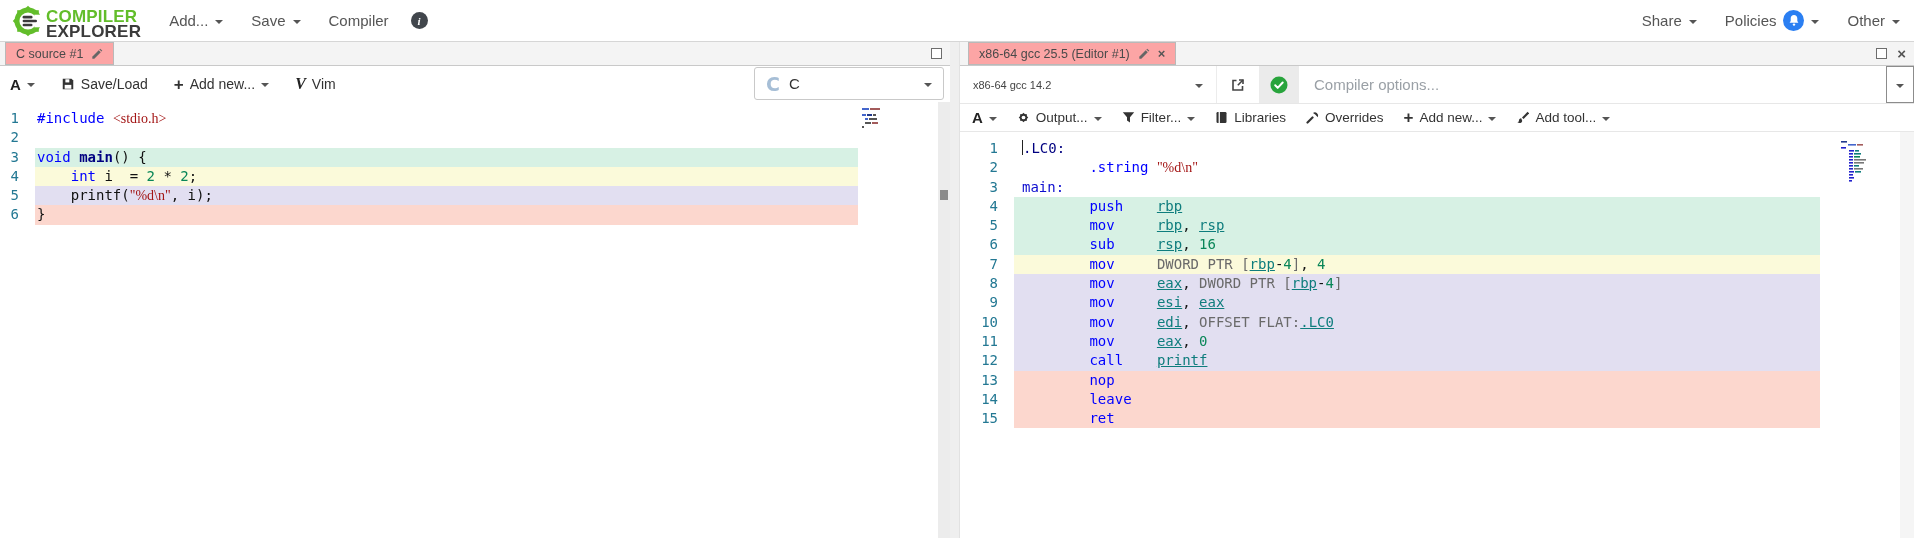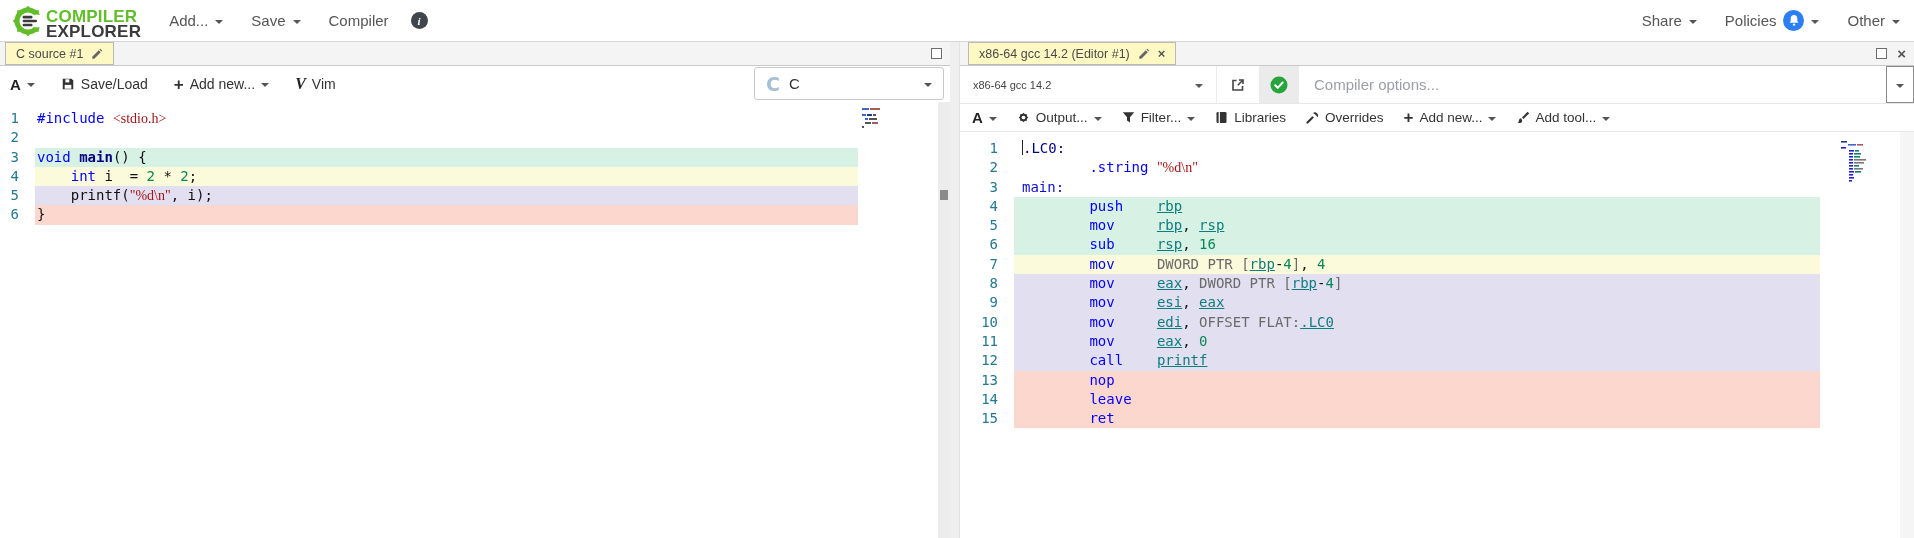--- a/index.html
+++ b/index.html
@@ -23,21 +23,21 @@
   .nav-right .nav-item{margin-left:0;}
   .bell-badge{width:21px;height:21px;border-radius:50%;background:#2b7ff2;display:flex;align-items:center;justify-content:center;}
   
   .main{position:absolute;top:42px;left:0;right:0;bottom:0;display:flex;}
   .pane-left{width:950px;position:relative;background:#fff;flex:none;}
   .splitter{width:9px;background:#efefef;border-right:1px solid #e2e2e2;flex:none;}
   .pane-right{flex:1;position:relative;background:#fff;}
   
   .pane-header{height:24px;background:#f4f4f4;border-bottom:1px solid #c9c9c9;
     display:flex;align-items:stretch;padding-left:5px;position:relative;box-sizing:border-box;}
-  .tab{display:flex;align-items:center;gap:8px;background:#fef9c3;border:1px solid #b9b9b9;
+  .tab{display:flex;align-items:center;gap:8px;background:#fca5a5;border:1px solid #b9b9b9;
     padding:0 10px;font-size:12.5px;color:#4a4a4a;box-sizing:border-box;white-space:nowrap;}
   .hdr-icons{position:absolute;right:8px;top:0;bottom:1px;display:flex;align-items:center;gap:10px;}
   .max-icon{width:9px;height:9px;border:1.5px solid #6d6d6d;background:#fff;}
   .close-x{color:#555;font-size:15px;font-weight:bold;line-height:1;}
   .tab .close-x{font-size:13px;}
   
   .src-toolbar{height:36px;display:flex;align-items:center;padding-left:10px;gap:26px;
     font-size:14px;color:#333;background:#fff;position:relative;}
   .tb-item{display:flex;align-items:center;gap:6px;white-space:nowrap;}
   .font-a{font-weight:bold;font-size:15px;color:#222;}
@@ -209,21 +209,21 @@
     <div class="vscroll-left">
       <div class="thumb"></div>
     </div>
   </div>
 
   <div class="splitter"></div>
 
   <div class="pane-right">
     <div class="pane-header" style="padding-left:8px;">
       <div class="tab">
-        <span>x86-64 gcc 14.2 (Editor #1)</span>
+        <span>x86-64 gcc 25.5 (Editor #1)</span>
         <span>
           <svg width="12" height="12" viewBox="0 0 14 14">
               <path d="M1.5 12.5v-2.4L9 2.6l2.4 2.4-7.5 7.5H1.5z" fill="#666"></path>
               <path d="M9.8 1.8l1-1 2.4 2.4-1 1z" fill="#666"></path>
             </svg>
         </span>
         <span class="close-x">×</span>
       </div>
       <div class="hdr-icons">
         <span class="max-icon"></span>

